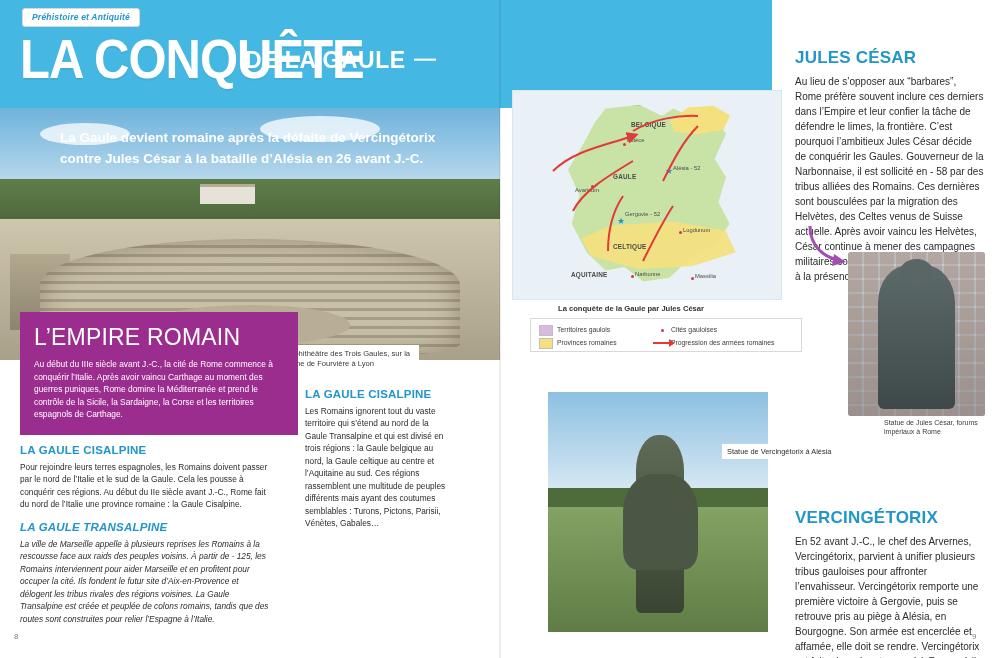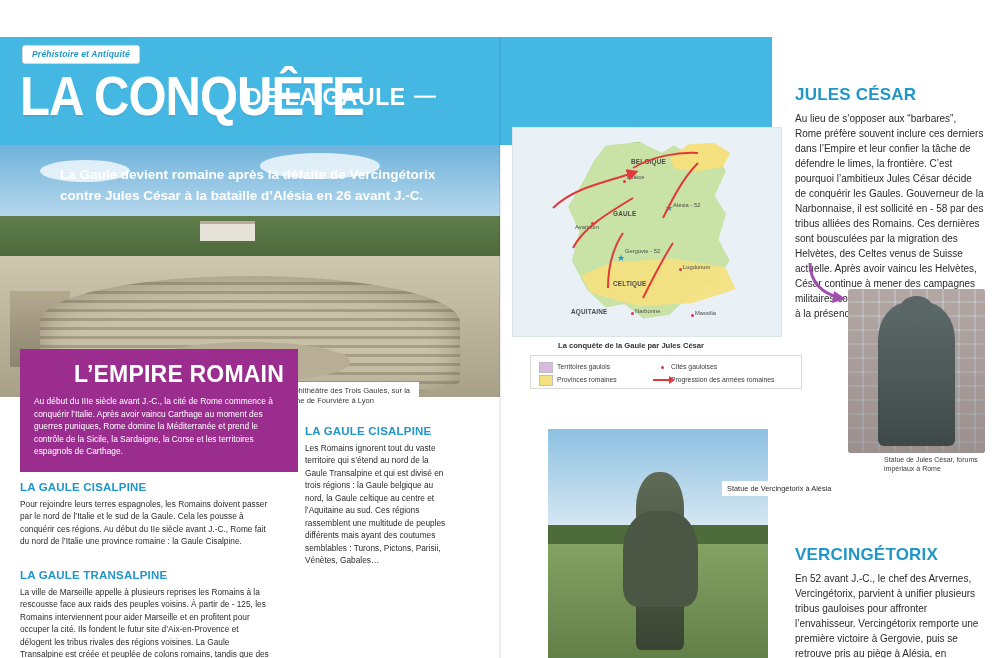--- a/index.html
+++ b/index.html
@@ -3,21 +3,21 @@
 <meta charset="utf-8">
 <style>
   html,body{margin:0;padding:0;}
   body{
     width:1000px;height:658px;
     font-family:"Liberation Sans", sans-serif;
     background:#ffffff;
     overflow:hidden;
     position:relative;
   }
-  .page{position:absolute;inset:0;margin-top:37px;}
+  .page{position:absolute;inset:0;}
   
   .left-page{position:absolute;left:0;top:0;width:500px;height:658px;background:#fff;}
   .right-page{position:absolute;left:500px;top:0;width:500px;height:658px;background:#fff;}
   .blue-band{
     position:absolute;left:0;top:0;width:500px;height:108px;
     background:#45b7e3;
   }
   .blue-band-right{
     position:absolute;left:500px;top:0;width:272px;height:108px;background:#45b7e3;
   }
@@ -72,31 +72,31 @@
   .caption-amphi{
     position:absolute;left:277px;top:345px;width:130px;
     background:#ffffff;padding:4px 6px;
     font-size:7.6px;color:#3a3a3a;line-height:1.35;
   }
   .empire-box{
     position:absolute;left:20px;top:312px;width:250px;
     background:#9b2d8f;color:#ffffff;padding:12px 14px 14px 14px;
   }
   .empire-box h2{
-    margin:0 0 7px 0;font-size:23px;font-weight:bold;letter-spacing:.2px;text-align:right;
+    margin:0 0 7px 0;font-size:23px;font-weight:normal;letter-spacing:.2px;
   }
   .empire-box p{margin:0;font-size:8.4px;line-height:1.5;}
   .sec{position:absolute;}
   .sec h3{
     margin:0 0 5px 0;font-size:11.5px;font-weight:bold;color:#2196c9;
     letter-spacing:.2px;
   }
   .sec p{margin:0;font-size:8.3px;line-height:1.5;color:#2b2b2b;}
   .cisalpine{left:20px;top:444px;width:250px;}
-  .transalpine{left:20px;top:532px;width:250px;}
+  .transalpine{left:20px;top:521px;width:250px;font-style:italic;}
   .chevelue{left:305px;top:388px;width:142px;}
   .savais-tag{
     position:absolute;left:283px;top:553px;
     background:#45b7e3;color:#ffffff;font-weight:bold;font-size:13px;
     padding:5px 9px 6px 9px;letter-spacing:.5px;font-style:italic;
   }
   .savais-text{
     position:absolute;left:283px;top:578px;width:172px;
     font-size:8.3px;line-height:1.55;color:#ffffff;
   }

